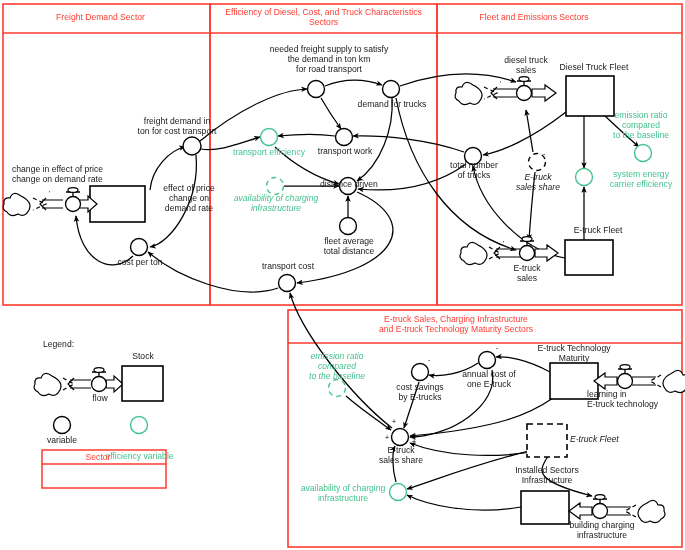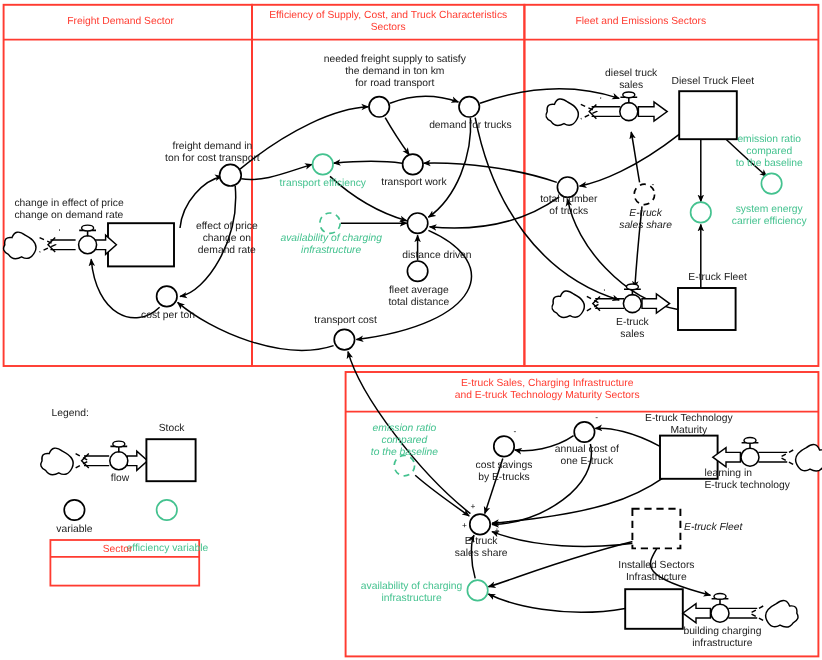--- a/index.html
+++ b/index.html
@@ -213,21 +213,21 @@
     </g>
     <rect x="122" y="366" width="41" height="35" fill="#fff" stroke="#000" stroke-width="1.6"></rect>
     <circle cx="62" cy="425" r="8.5" fill="#fff" stroke="#000" stroke-width="1.4"></circle>
     <circle cx="139" cy="425" r="8.5" fill="#fff" stroke="#44c28f" stroke-width="1.4"></circle>
     <rect x="42" y="450" width="124" height="38" fill="none" stroke="#ff3b30" stroke-width="1.5"></rect>
     <line x1="42" y1="464" x2="166" y2="464" stroke="#ff3b30" stroke-width="1.5"></line>
   </g>
 </svg>
 
 <div class="sectitle" style="left:3px;top:12px;width:195px;">Freight Demand Sector</div>
-<div class="sectitle" style="left:210px;top:7px;width:227px;">Efficiency of Supply, Cost, and Truck Characteristics
+<div class="sectitle" style="left:210px;top:7px;width:227px;">Efficiency of Diesel, Cost, and Truck Characteristics
 Sectors</div>
 <div class="sectitle" style="left:437px;top:12px;width:194px;">Fleet and Emissions Sectors</div>
 <div class="sectitle" style="left:288px;top:314px;width:336px;">E-truck Sales, Charging Infrastructure
 and E-truck Technology Maturity Sectors</div>
 
 <div class="lbl" style="left:92px;top:117px;width:170px;">freight demand in
 ton for cost transport</div>
 <div class="lbl left" style="left:12px;top:165px;width:180px;">change in effect of price
 change on demand rate</div>
 <div class="lbl" style="left:148px;top:184px;width:82px;">effect of price
@@ -236,21 +236,21 @@
 <div class="lbl" style="left:100px;top:258px;width:80px;">cost per ton</div>
 
 <div class="lbl" style="left:231px;top:45px;width:196px;">needed freight supply to satisfy
 the demand in ton km
 for road transport</div>
 <div class="lbl" style="left:340px;top:100px;width:104px;">demand for trucks</div>
 <div class="lbl green" style="left:218px;top:148px;width:102px;">transport efficiency</div>
 <div class="lbl" style="left:303px;top:147px;width:84px;">transport work</div>
 <div class="lbl green ital" style="left:214px;top:194px;width:124px;">availability of charging
 infrastructure</div>
-<div class="lbl" style="left:305px;top:208px;width:88px;text-align:right;">distance driven</div>
+<div class="lbl" style="left:305px;top:180px;width:88px;">distance driven</div>
 <div class="lbl" style="left:306px;top:237px;width:86px;">fleet average
 total distance</div>
 <div class="lbl" style="left:246px;top:262px;width:84px;">transport cost</div>
 
 <div class="lbl" style="left:488px;top:56px;width:76px;">diesel truck
 sales</div>
 <div class="lbl" style="left:546px;top:63px;width:96px;">Diesel Truck Fleet</div>
 <div class="lbl green" style="left:596px;top:111px;width:90px;">emission ratio
 compared
 to the baseline</div>

